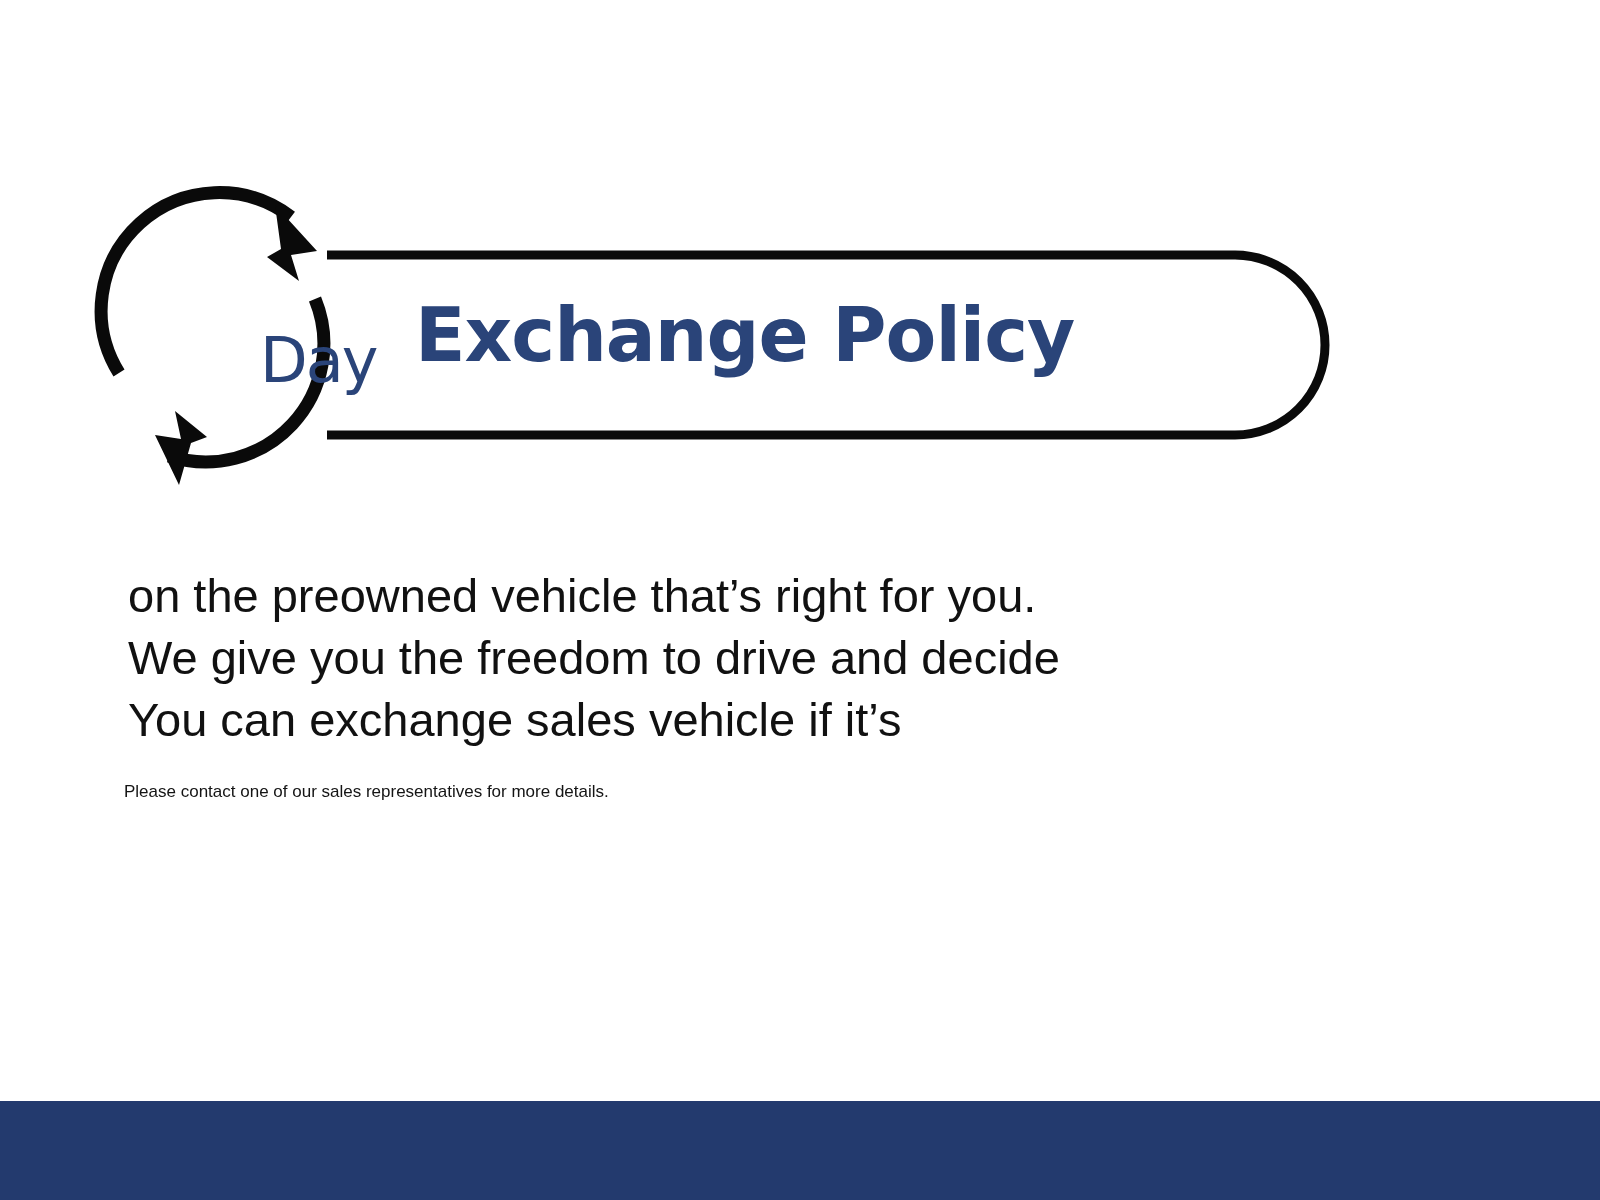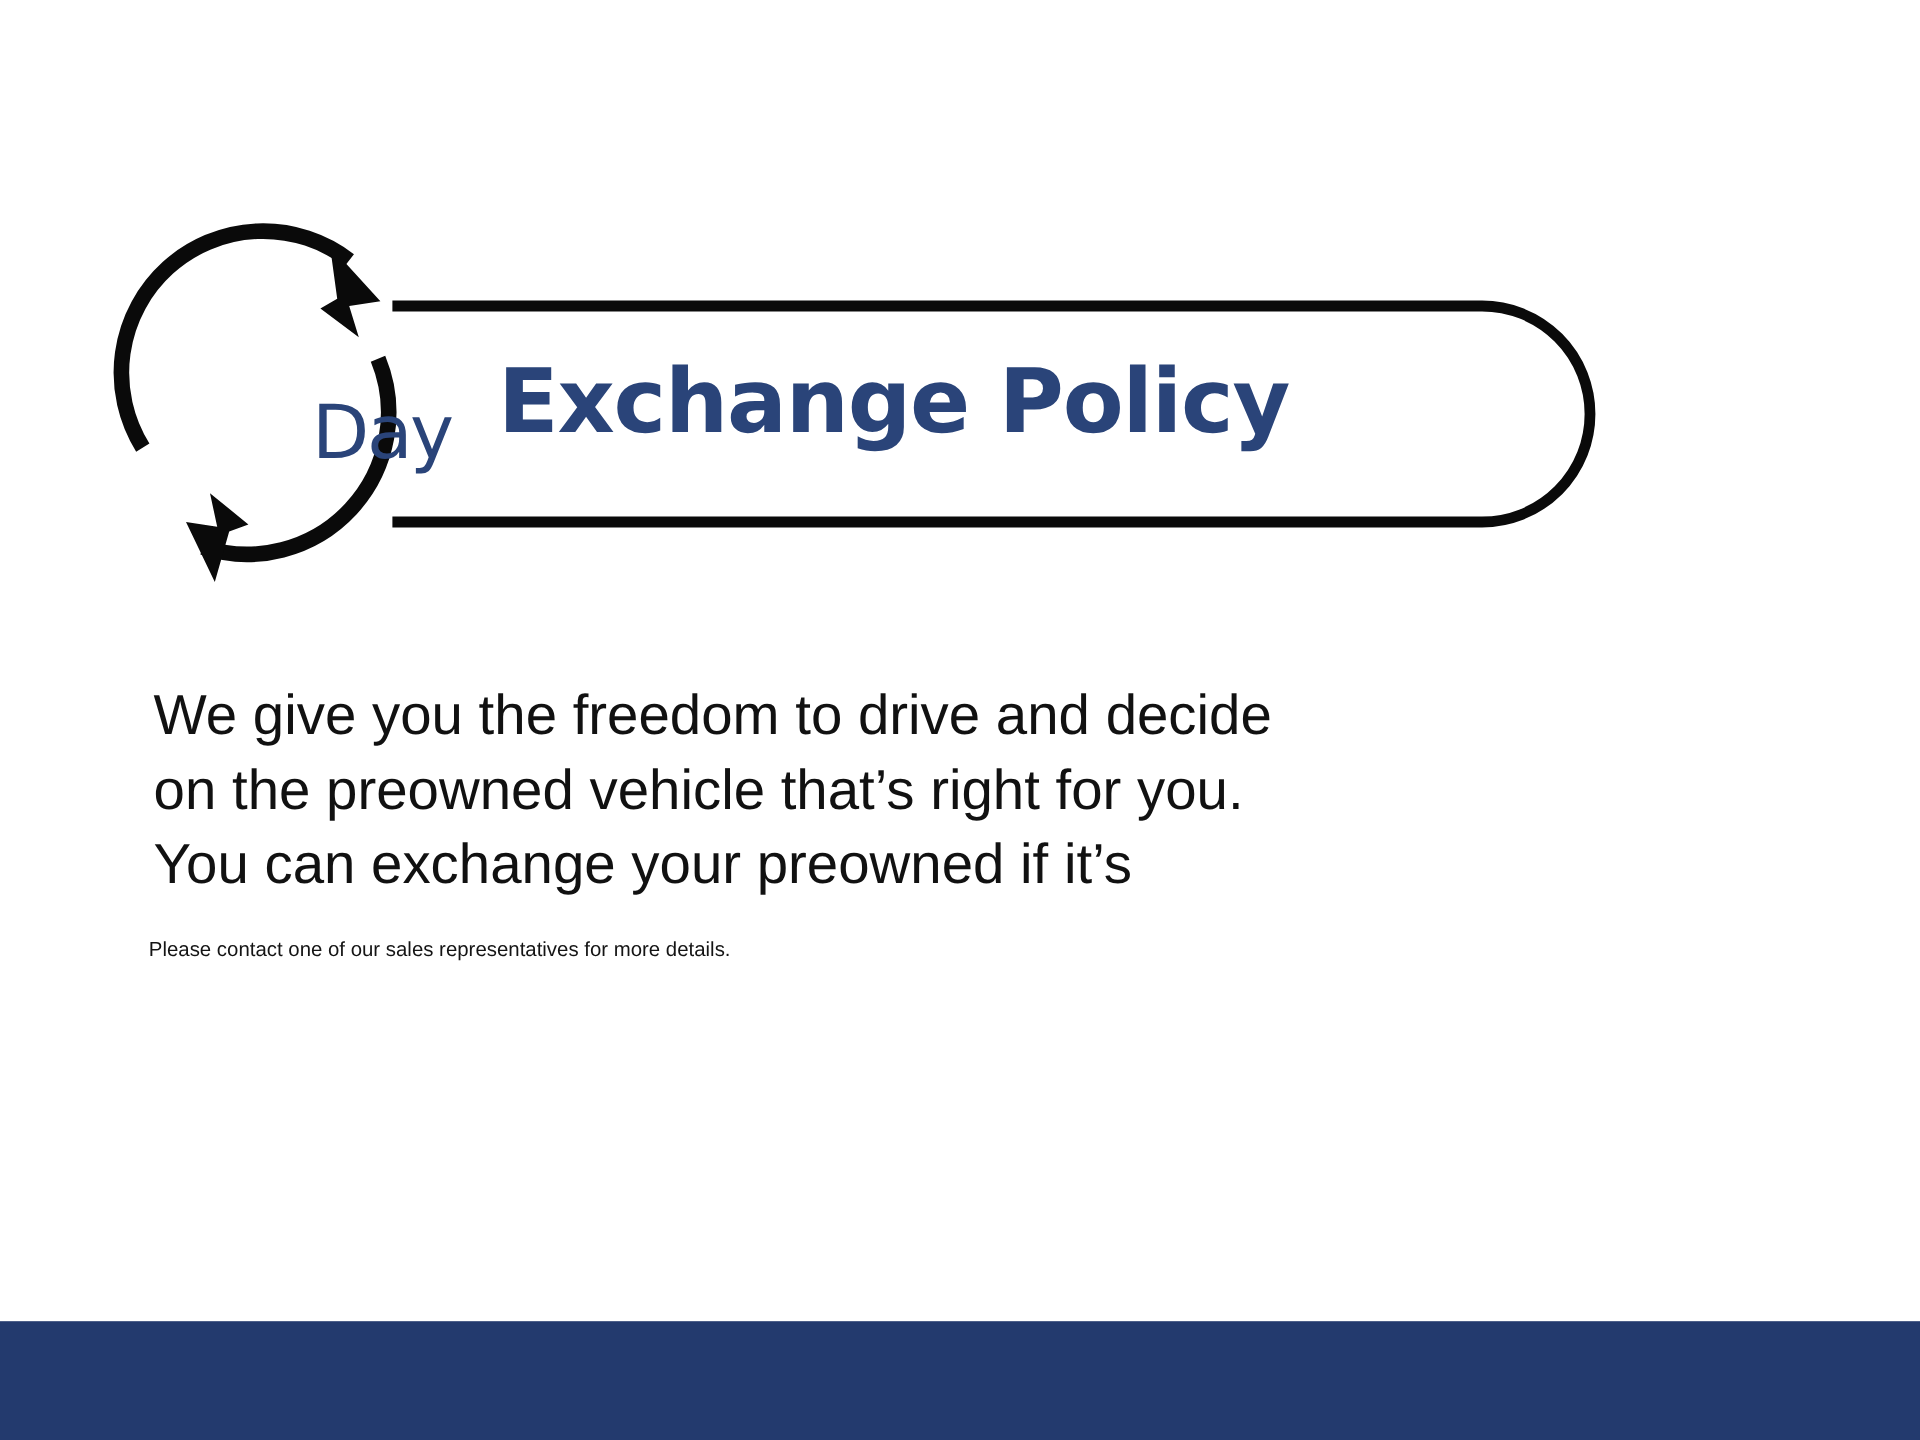--- a/index.html
+++ b/index.html
@@ -162,23 +162,23 @@
       <span class="badge-unit">Day</span>
     </div>
 
     <div class="badge-title">Exchange Policy</div>
   </div>
 
   <div class="content">
 
 
     <div class="paragraph">
+      <span class="line">on the preowned vehicle that’s right for you.</span>
       <span class="line">We give you the freedom to drive and decide</span>
-      <span class="line">on the preowned vehicle that’s right for you.</span>
-      <span class="line">You can exchange your preowned if it’s</span>
+      <span class="line">You can exchange sales vehicle if it’s</span>
     </div>
 
     <div class="fineprint">Please contact one of our sales representatives for more details.</div>
   </div>
 
   <div class="footer-band"></div>
 
 </div>
 
 </body></html>

